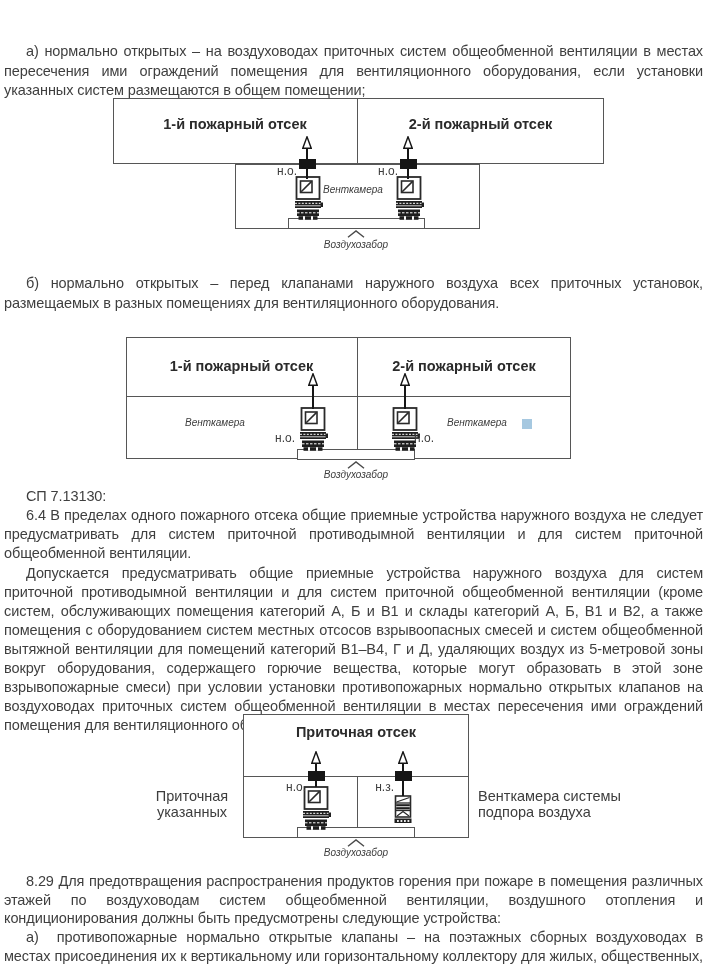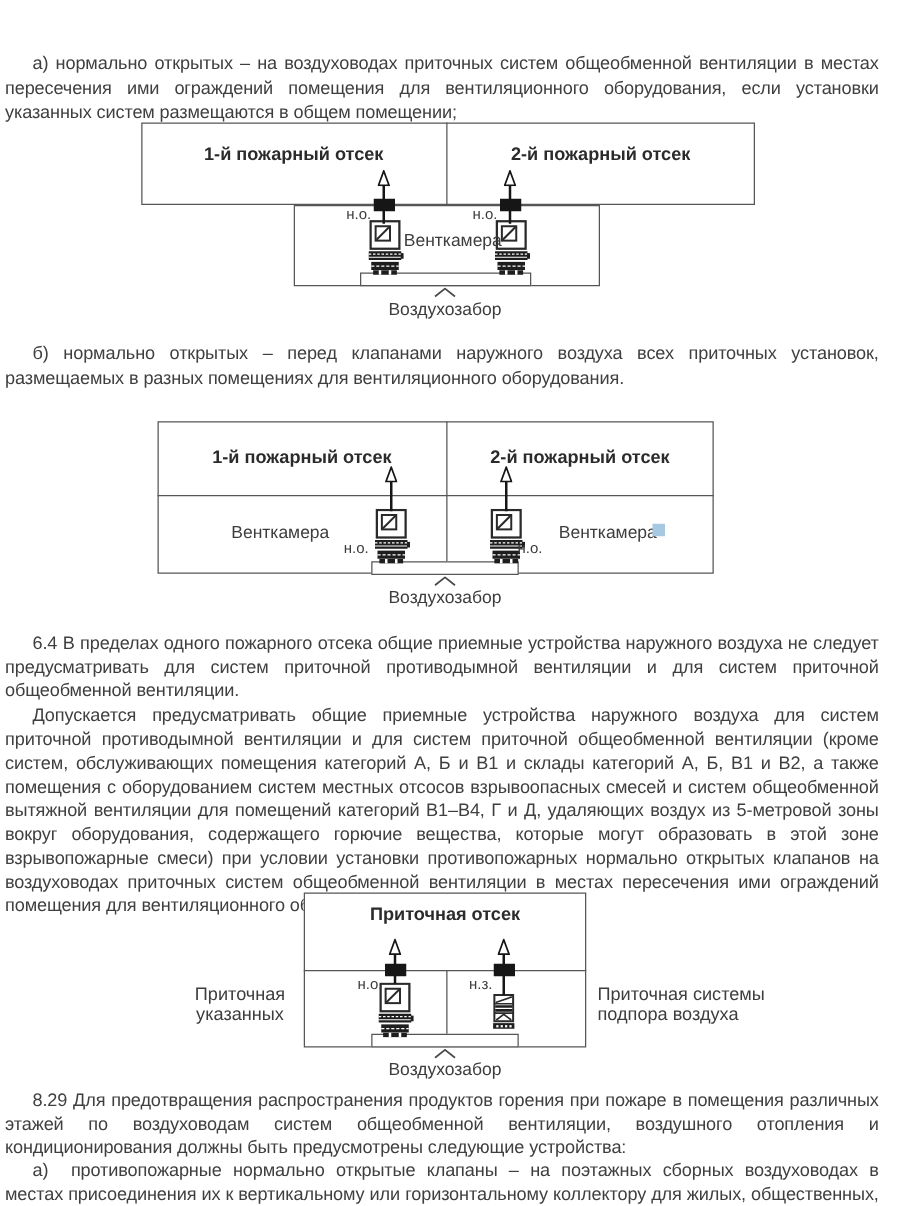--- a/index.html
+++ b/index.html
@@ -10,21 +10,21 @@
   .tight{line-height:19px;}
   .p610{line-height:18.5px;}
   .gap{display:inline-block;width:18px;}
   
   .box{position:absolute;border:1.5px solid #565656;background:#ffffff;box-sizing:border-box;}
   .vline{position:absolute;width:0;border-left:1.5px solid #565656;}
   .hline{position:absolute;height:0;border-top:1.5px solid #565656;}
   .duct{position:absolute;width:2px;background:#161616;}
   .damper{position:absolute;width:17px;height:10px;background:#161616;}
   .clabel{position:absolute;font-weight:bold;font-size:14.5px;color:#2b2b2b;text-align:center;letter-spacing:0;}
-  .dlabel{position:absolute;font-size:14px;color:#3d3d3d;white-space:nowrap;}
+  .dlabel{position:absolute;font-size:10px;color:#3d3d3d;white-space:nowrap;font-style:italic;}
   .center{text-align:center;}
   .nlabel{position:absolute;font-size:12px;color:#3d3d3d;width:28px;}
   .nright{text-align:right;}
   .icon{position:absolute;line-height:0;}
   .sidelabel{position:absolute;font-size:14.5px;line-height:16px;color:#3d3d3d;}
   .bluesq{position:absolute;width:10px;height:10px;background:#a6c8e0;}
 </style>
 </head>
 <body>
 
@@ -169,20 +169,21 @@
     <div class="bluesq" style="left:522px;top:387px;"></div>
 
     <div class="icon" style="left:347px;top:429px;">
       <svg width="18" height="8" viewBox="0 0 18 8">
           <polyline points="1,7.2 9,0.9 17,7.2" fill="#fff" stroke="#4a4a4a" stroke-width="1.4"></polyline>
         </svg>
     </div>
     <div class="dlabel center" style="left:291px;top:437px;width:130px;">Воздухозабор</div>
   </div>
 
+  <div class="para tight" style="top:455px;">СП 7.13130:</div>
   <div class="para tight" style="top:474px;">6.4 В пределах одного пожарного отсека общие приемные устройства наружного воздуха не следует предусматривать для систем приточной противодымной вентиляции и для систем приточной общеобменной вентиляции.</div>
   <div class="para tight" style="top:532px;">Допускается предусматривать общие приемные устройства наружного воздуха для систем приточной противодымной вентиляции и для систем приточной общеобменной вентиляции (кроме систем, обслуживающих помещения категорий А, Б и В1 и склады категорий А, Б, В1 и В2, а также помещения с оборудованием систем местных отсосов взрывоопасных смесей и систем общеобменной вытяжной вентиляции для помещений категорий В1–В4, Г и Д, удаляющих воздух из 5-метровой зоны вокруг оборудования, содержащего горючие вещества, которые могут образовать в этой зоне взрывопожарные смеси) при условии установки противопожарных нормально открытых клапанов на воздуховодах приточных систем общеобменной вентиляции в местах пересечения ими ограждений помещения для вентиляционного оборудования.</div>
 
   <div>
     <div class="box" style="left:243px;top:682px;width:226px;height:124px;"></div>
     <div class="clabel" style="left:243px;top:692px;width:226px;">Приточная отсек</div>
     <div class="hline" style="left:243px;top:744px;width:226px;"></div>
     <div class="vline" style="left:357px;top:744px;height:62px;"></div>
 
     <div class="box" style="left:297px;top:795px;width:118px;height:11px;"></div>
@@ -233,21 +234,21 @@
           <polygon points="5,0.8 9.2,12.2 0.8,12.2" fill="#fff" stroke="#161616" stroke-width="1.4"></polygon>
         </svg>
     </div>
     <div class="damper" style="left:308px;top:739px;"></div>
     <div class="damper" style="left:395px;top:739px;"></div>
 
     <div class="nlabel nright" style="left:278px;top:748px;">н.о.</div>
     <div class="nlabel nright" style="left:366px;top:748px;">н.з.</div>
 
     <div class="sidelabel center" style="left:148px;top:756px;width:88px;">Приточная указанных</div>
-    <div class="sidelabel" style="left:478px;top:756px;width:158px;">Приточная системы подпора воздуха</div>
+    <div class="sidelabel" style="left:478px;top:756px;width:158px;">Венткамера системы подпора воздуха</div>
 
     <div class="icon" style="left:347px;top:807px;">
       <svg width="18" height="8" viewBox="0 0 18 8">
           <polyline points="1,7.2 9,0.9 17,7.2" fill="#fff" stroke="#4a4a4a" stroke-width="1.4"></polyline>
         </svg>
     </div>
     <div class="dlabel center" style="left:291px;top:815px;width:130px;">Воздухозабор</div>
   </div>
 
   <div class="para p610" style="top:840px;">8.29 Для предотвращения распространения продуктов горения при пожаре в помещения различных этажей по воздуховодам систем общеобменной вентиляции, воздушного отопления и кондиционирования должны быть предусмотрены следующие устройства:</div>

